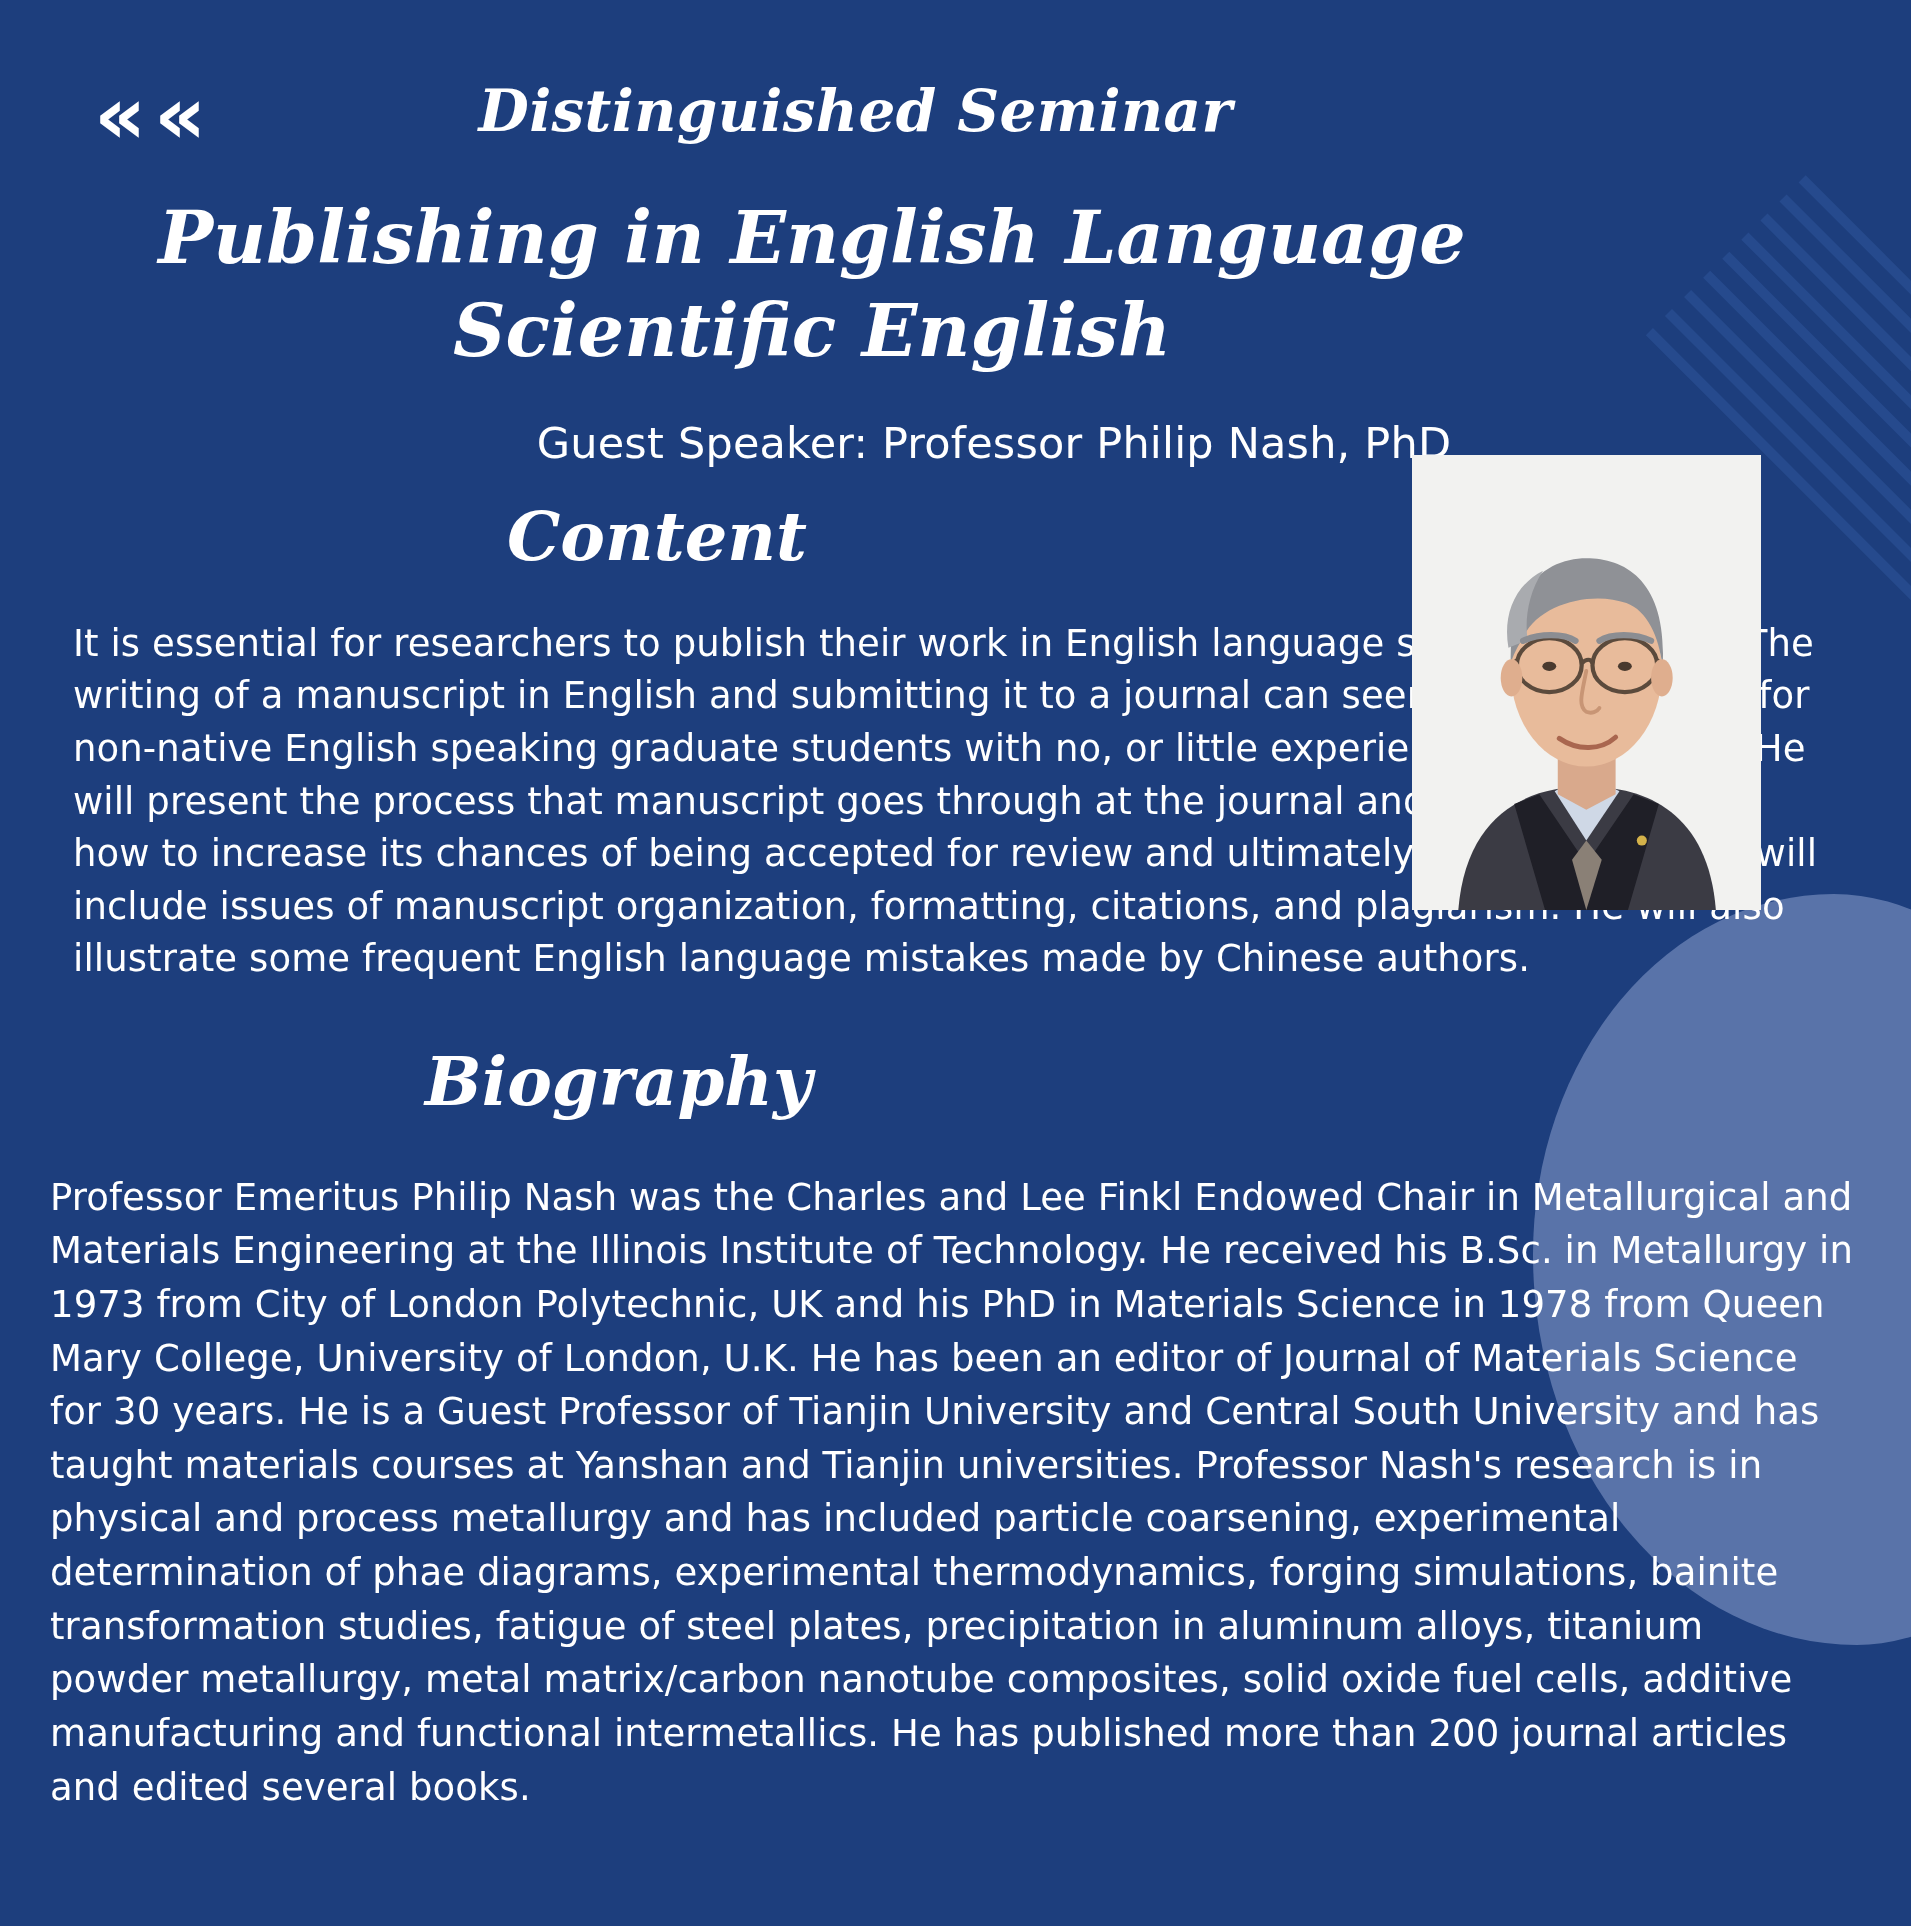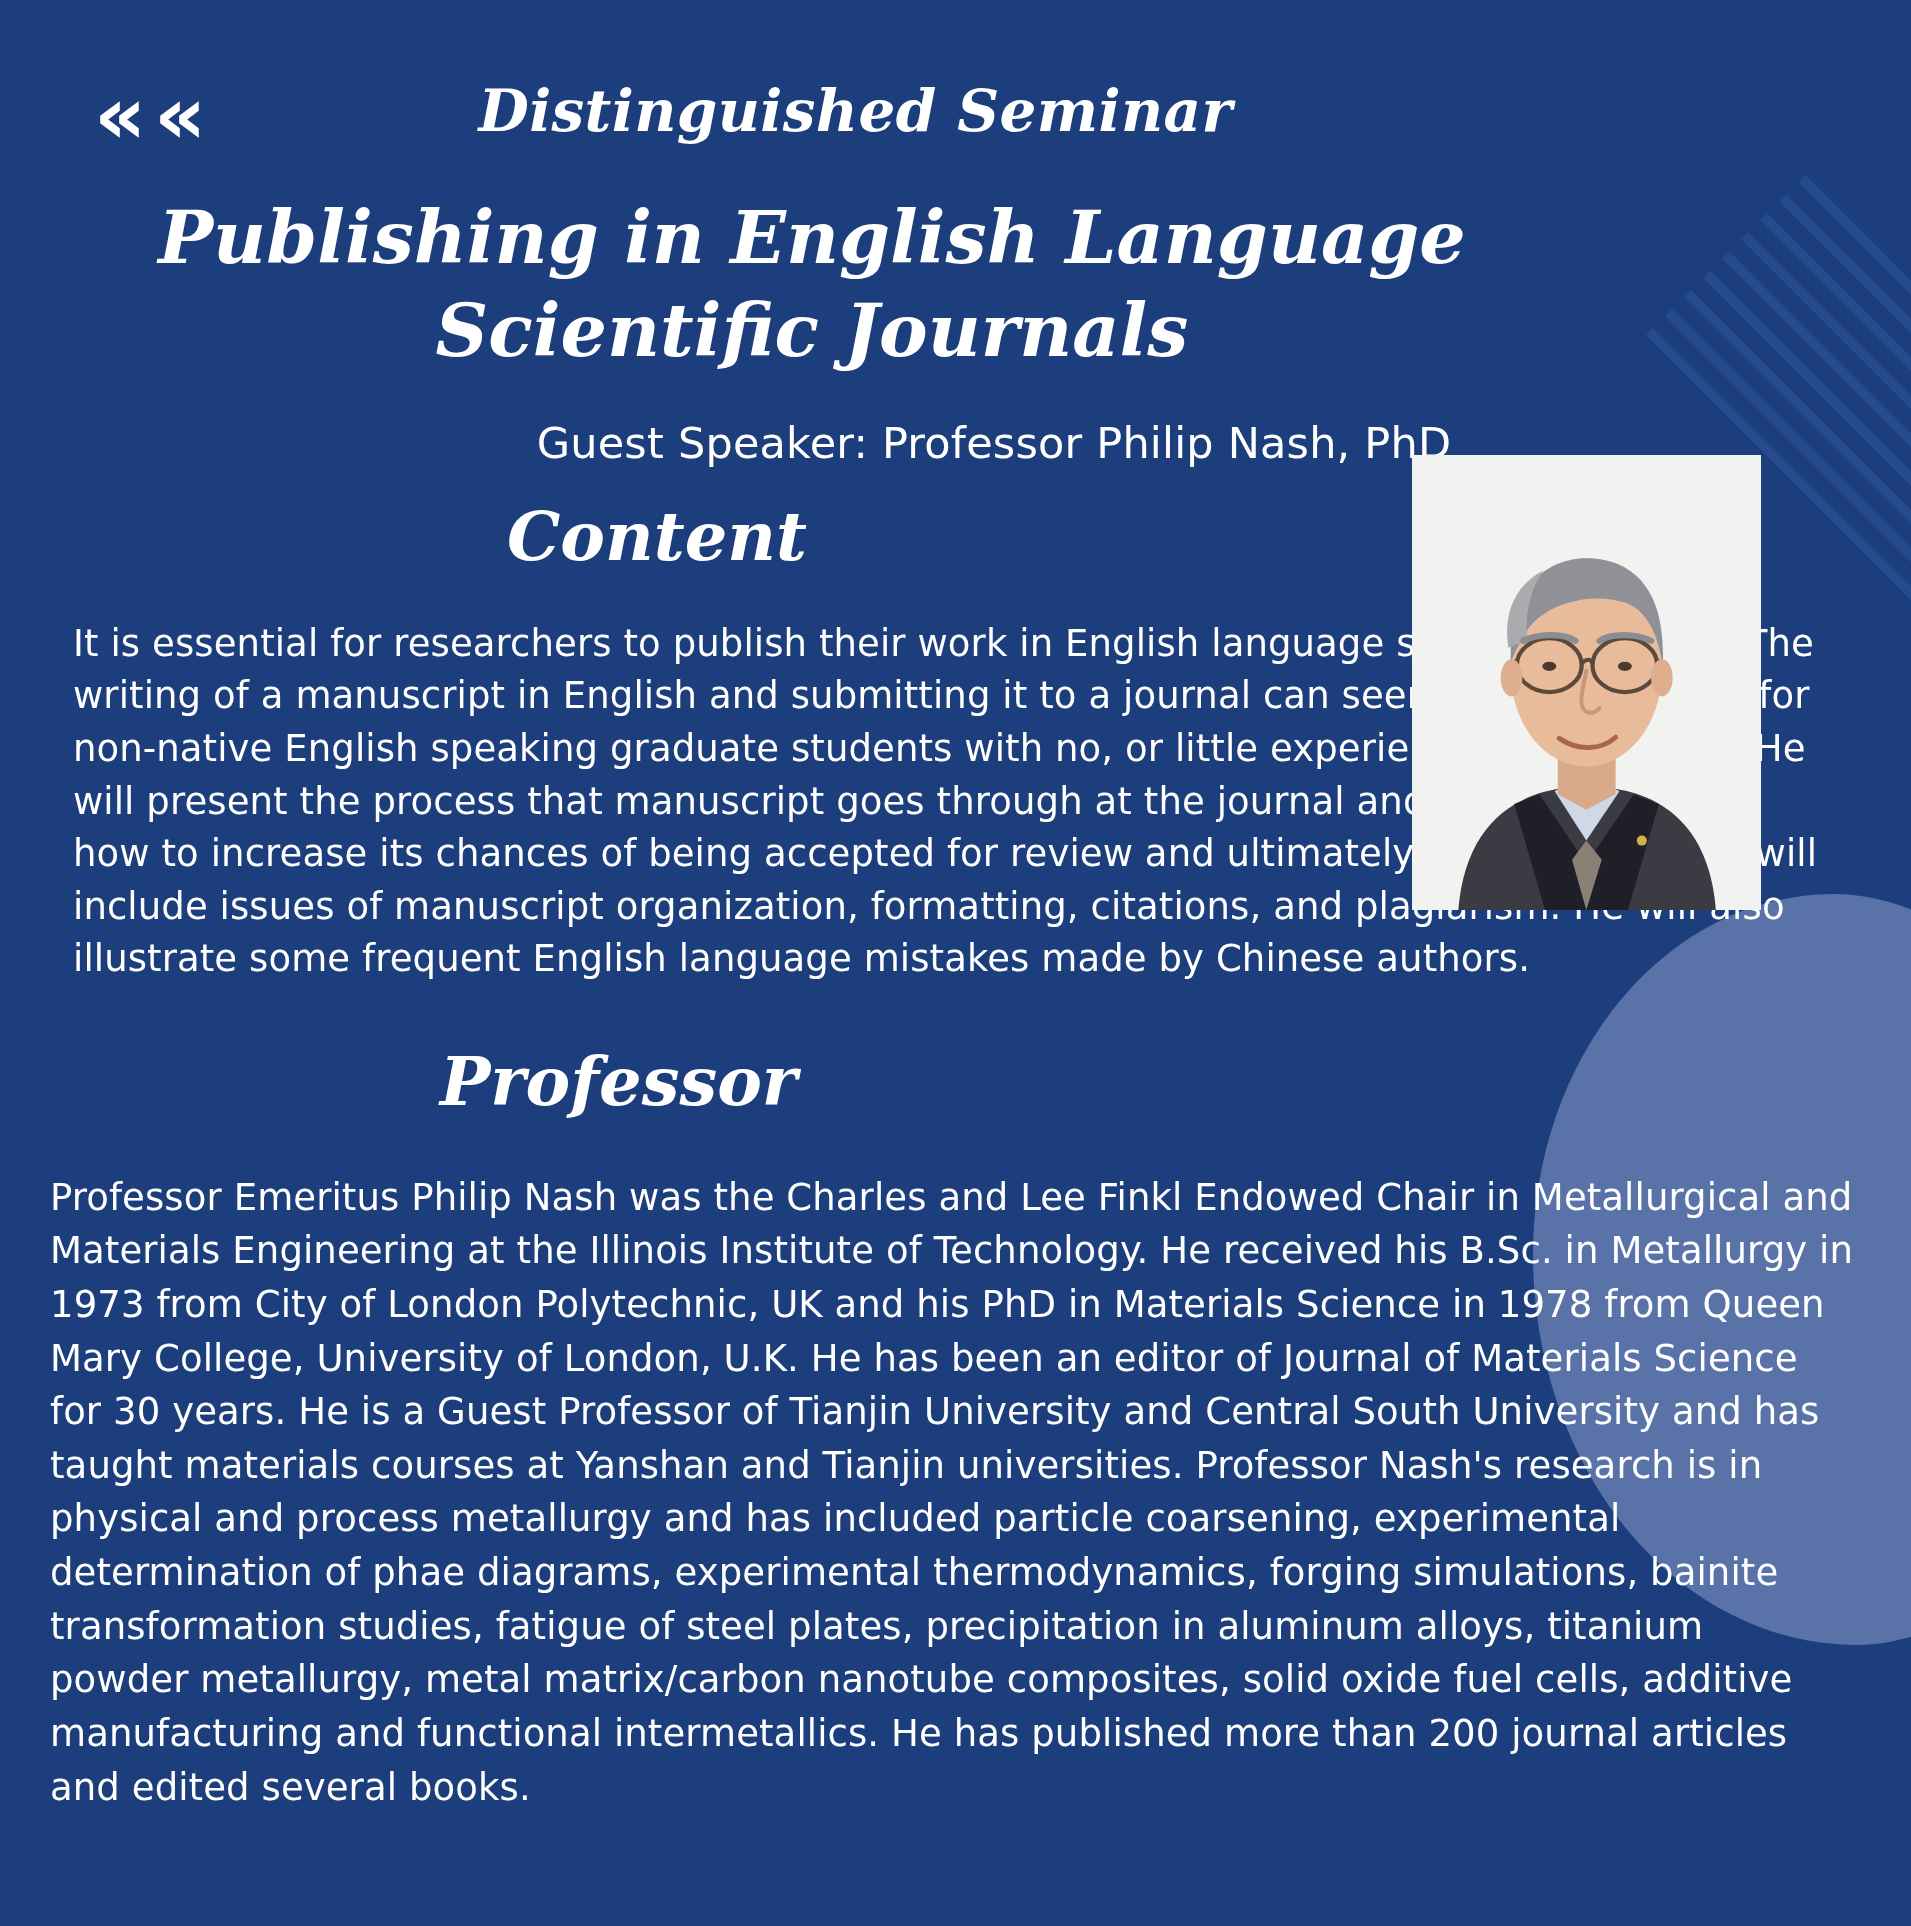--- a/index.html
+++ b/index.html
@@ -169,21 +169,21 @@
 
   <div class="chevrons">
     <span class="chev">«</span>
     <span class="chev">«</span>
   </div>
 
   <div class="seminar-kicker">Distinguished Seminar</div>
 
   <div class="main-title">
     <div>Publishing in English Language</div>
-    <div>Scientific Journals</div>
+    <div>Scientific English</div>
   </div>
 
   <div class="meta">
     <div>Guest Speaker: Professor Philip Nash, PhD</div>
   </div>
 
   <div class="portrait">
     <svg width="349" height="455" viewBox="0 0 905 1180" xmlns="http://www.w3.org/2000/svg">
       <rect x="0" y="0" width="905" height="1180" fill="#f2f2f0"></rect>
 
@@ -225,20 +225,20 @@
       <circle cx="596" cy="1000" r="13" fill="#d4b24a"></circle>
     </svg>
   </div>
 
   <div class="section-head content-head">Content</div>
 
   <div class="body-text content-text">
     <p>It is essential for researchers to publish their work in English language scientific journals. The writing of a manuscript in English and submitting it to a journal can seem rather daunting for non-native English speaking graduate students with no, or little experiene of the process. He will present the process that manuscript goes through at the journal and some pointers on how to increase its chances of being accepted for review and ultimately, publication. This will include issues of manuscript organization, formatting, citations, and plagiarism. He will also illustrate some frequent English language mistakes made by Chinese authors.</p>
   </div>
 
-  <div class="section-head bio-head">Professor</div>
+  <div class="section-head bio-head">Biography</div>
 
   <div class="body-text bio-text">
     <p>Professor Emeritus Philip Nash was the Charles and Lee Finkl Endowed Chair in Metallurgical and Materials Engineering at the Illinois Institute of Technology. He received his B.Sc. in Metallurgy in 1973 from City of London Polytechnic, UK and his PhD in Materials Science in 1978 from Queen Mary College, University of London, U.K. He has been an editor of Journal of Materials Science for 30 years. He is a Guest Professor of Tianjin University and Central South University and has taught materials courses at Yanshan and Tianjin universities. Professor Nash's research is in physical and process metallurgy and has included particle coarsening, experimental determination of phae diagrams, experimental thermodynamics, forging simulations, bainite transformation studies, fatigue of steel plates, precipitation in aluminum alloys, titanium powder metallurgy, metal matrix/carbon nanotube composites, solid oxide fuel cells, additive manufacturing and functional intermetallics. He has published more than 200 journal articles and edited several books.</p>
   </div>
 
 </div>
 
 
 </body></html>

